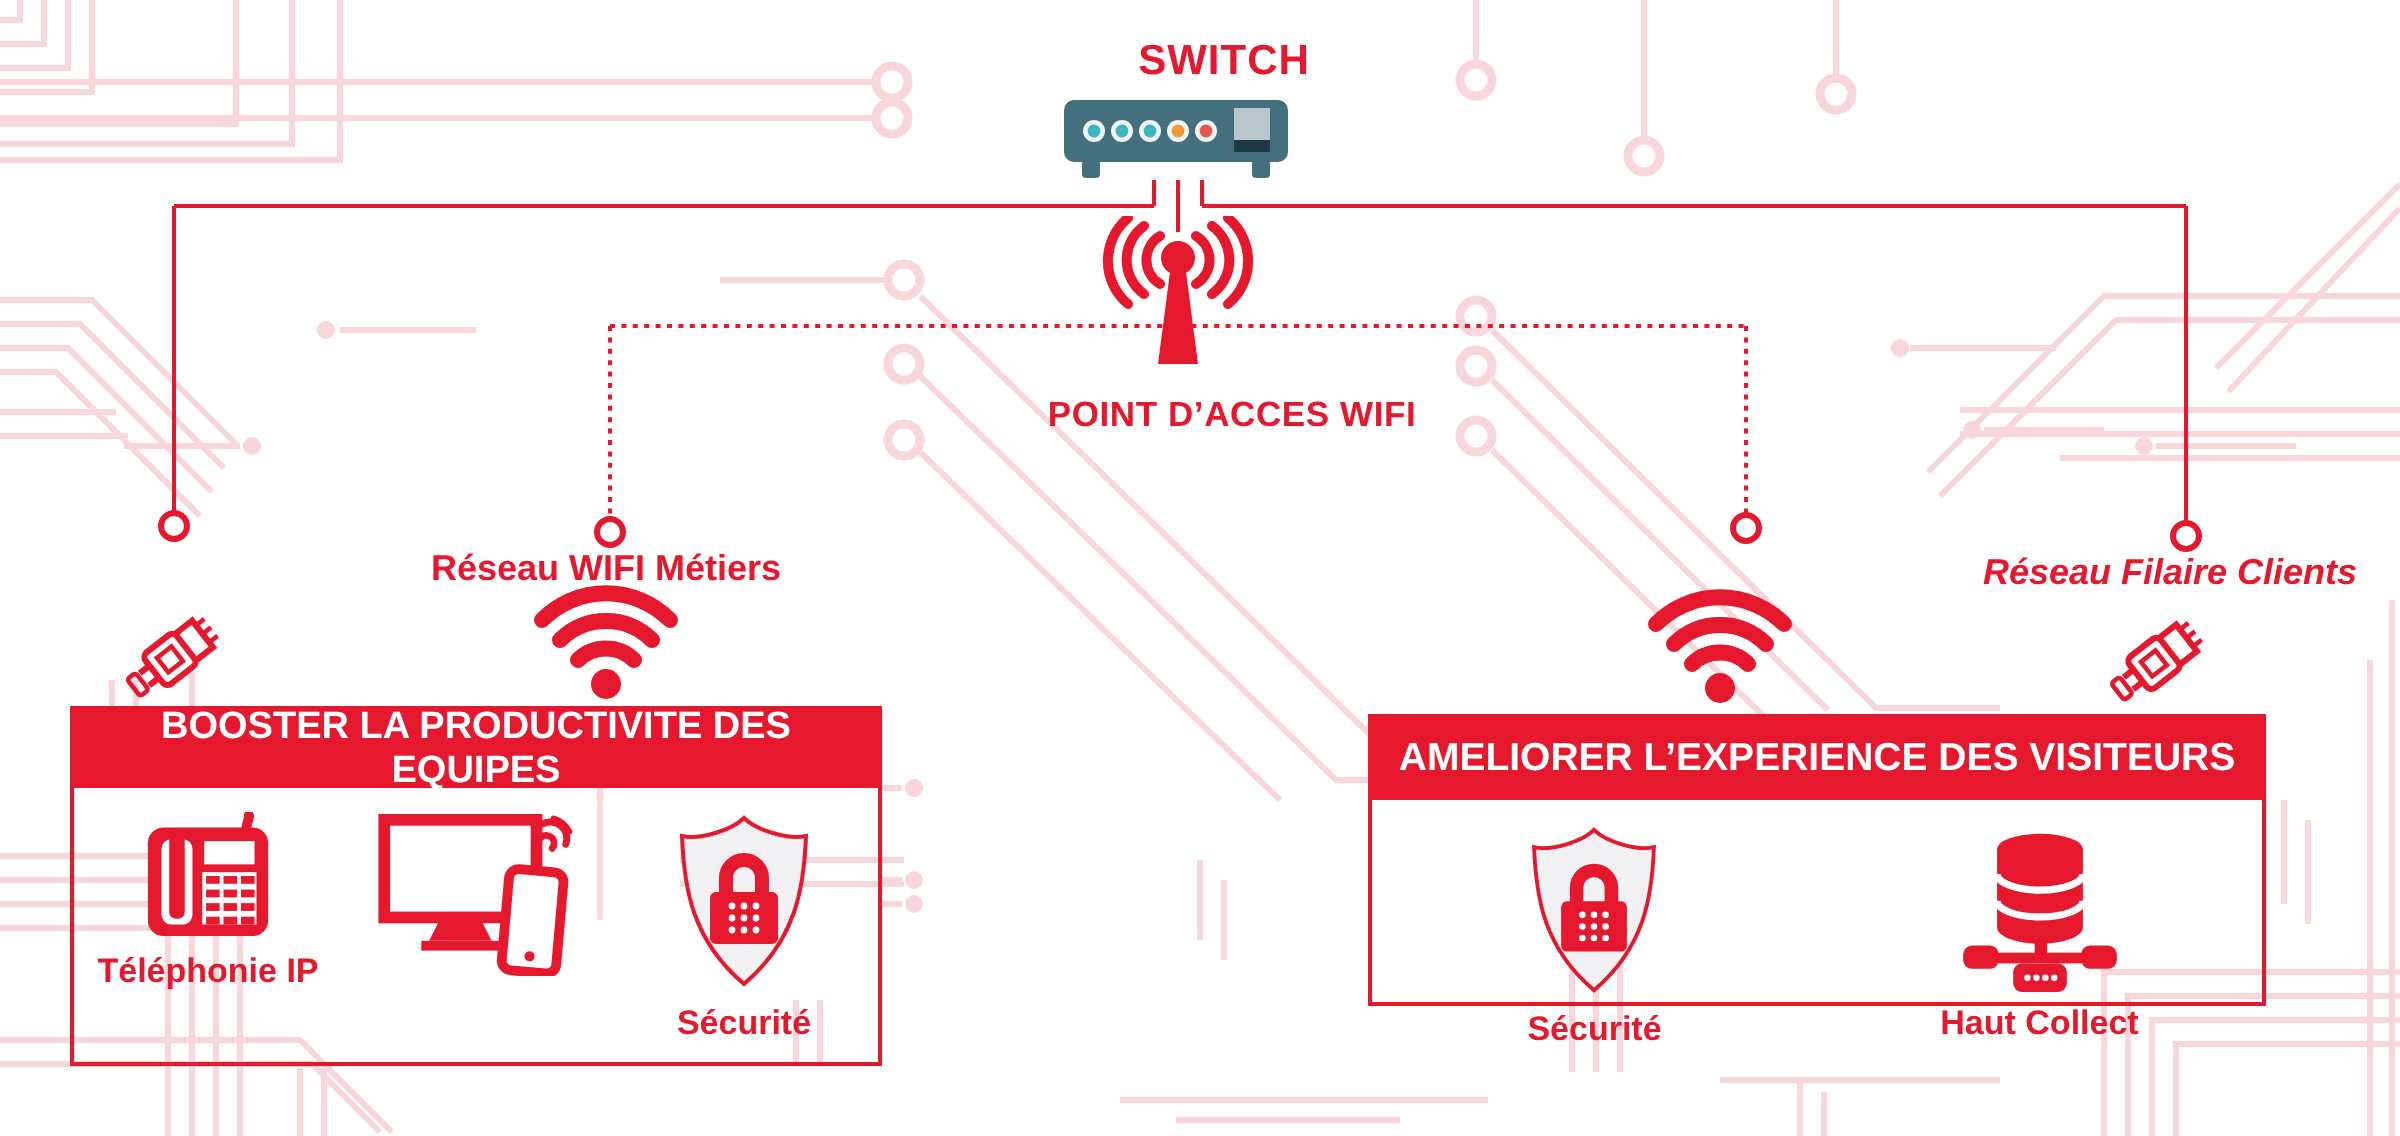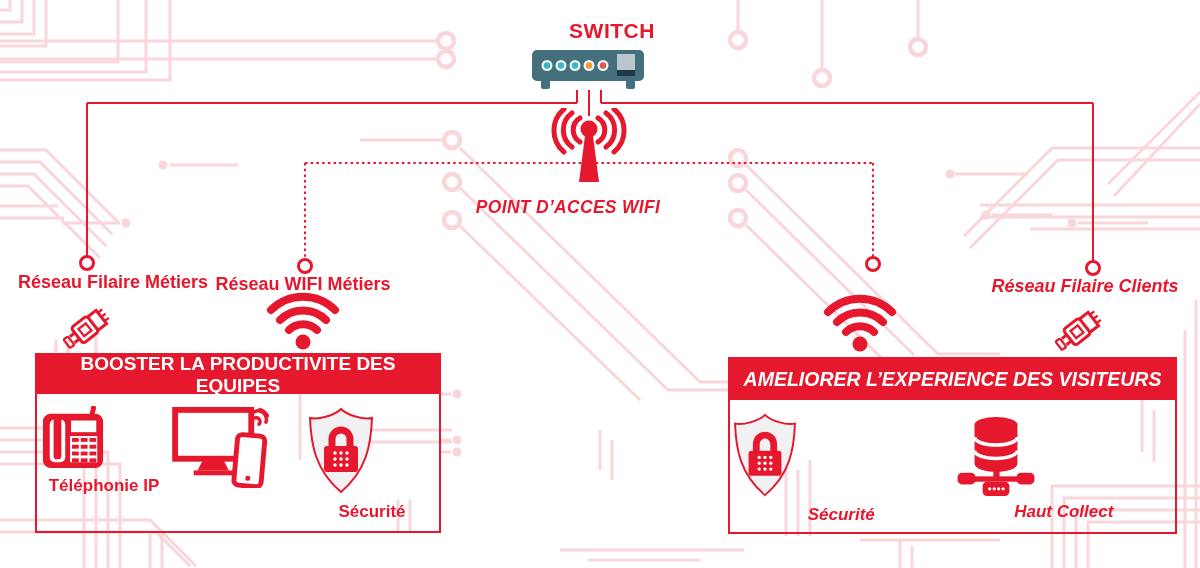--- a/index.html
+++ b/index.html
@@ -13,21 +13,21 @@
   .stage{position:relative;width:1200px;height:568px;overflow:hidden;background:#fff;}
   svg.layer{position:absolute;left:0;top:0;width:1200px;height:568px;}
   .lbl{position:absolute;transform:translateX(-50%);color:var(--red);font-weight:bold;white-space:nowrap;}
   .lbl-switch{font-size:21px;letter-spacing:.5px;}
   .lbl-ap{font-size:17.5px;letter-spacing:.3px;}
   .lbl-net{font-size:18px;}
   .icon{position:absolute;}
   .panel{position:absolute;border:2px solid var(--red);}
   .panel-header{background:var(--red);color:#fff;font-weight:bold;text-align:center;display:flex;align-items:center;justify-content:center;}
   .panel-body{display:flex;padding-top:12px;}
-  .panel-col{flex:1 1 0;display:flex;flex-direction:column;}
+  .panel-col{flex:1 1 0;display:flex;flex-direction:column;align-items:center;}
   .item-label{color:var(--red);font-weight:bold;font-size:17px;text-align:center;line-height:1.18;margin-top:6px;}
   .p-left .panel-header{height:39px;font-size:19px;}
   .p-right .panel-header{height:41px;font-size:19.5px;}
   .p-left .item-label.w2{max-width:150px;}
   .p-right .item-label.w2{max-width:112px;}
 </style>
 </head>
 <body>
 
 <div class="stage">
@@ -181,23 +181,22 @@
       <path d="M37 10 A14 14 0 0 0 37 34"></path>
       <path d="M29 5 A21 21 0 0 0 29 39"></path>
       <path d="M21 1 A28 28 0 0 0 21 44"></path>
       <path d="M55 10 A14 14 0 0 1 55 34"></path>
       <path d="M63 5 A21 21 0 0 1 63 39"></path>
       <path d="M71 1 A28 28 0 0 1 71 44"></path>
     </g>
     <circle cx="46" cy="21" r="8.5" fill="#e5182d"></circle>
     <polygon points="42,28 50,28 56,74 36,74" fill="#e5182d"></polygon>
   </svg>
-  <div class="lbl lbl-ap" style="left:568px;top:197px;font-style:italic;">POINT D’ACCES WIFI</div>
-
-  <div class="lbl lbl-net" style="left:113px;top:272px;">Réseau Filaire Métiers</div>
+  <div class="lbl lbl-ap" style="left:616px;top:197px;">POINT D’ACCES WIFI</div>
+
   <div class="lbl lbl-net" style="left:303px;top:274px;">Réseau WIFI Métiers</div>
   <div class="lbl lbl-net" style="left:1085px;top:276px;font-style:italic;">Réseau Filaire Clients</div>
 
   <svg class="icon" style="left:54px;top:292px;" width="74" height="66" viewBox="0 0 86 86">
     <g transform="rotate(-38 43 43)" stroke="#e5182d" fill="none">
       <rect x="20" y="30" width="26" height="26" rx="4" stroke-width="4"></rect>
       <rect x="27" y="37" width="12" height="12" stroke-width="3"></rect>
       <path d="M46 32 H60 V54 H46" stroke-width="4"></path>
       <path d="M60 36 h7 M60 43 h7 M60 50 h7" stroke-width="3"></path>
       <path d="M20 38 h-8 M20 48 h-8" stroke-width="4"></path>
@@ -296,21 +295,21 @@
             <circle cx="30" cy="59" r="1.7"></circle>
               <circle cx="36" cy="59" r="1.7"></circle>
               <circle cx="42" cy="59" r="1.7"></circle>
           </g>
         </svg>
         <div class="item-label">Sécurité</div>
       </div>
     </div>
   </div>
 
-  <div class="panel p-right" style="left:728px;top:357px;width:449px;height:177px;font-style:italic;">
+  <div class="panel p-right" style="left:684px;top:357px;width:449px;height:146px;">
     <div class="panel-header">AMELIORER L’EXPERIENCE DES VISITEURS</div>
     <div class="panel-body">
       <div class="panel-col">
         <svg width="70" height="87" viewBox="0 0 72 90">
           <path d="M36 3 C30 9 14 14 5 12 C6 38 10 64 36 86 C62 64 66 38 67 12 C58 14 42 9 36 3 Z" fill="#f1f1f3" stroke="#e5182d" stroke-width="2"></path>
           <path d="M27 41 v-8 a9 9 0 0 1 18 0 v8" stroke="#e5182d" stroke-width="7" fill="none"></path>
           <rect x="19" y="40" width="34" height="26" rx="3" fill="#e5182d"></rect>
           <g fill="#ffffff">
             <circle cx="30" cy="47" r="1.7"></circle>
               <circle cx="36" cy="47" r="1.7"></circle>

